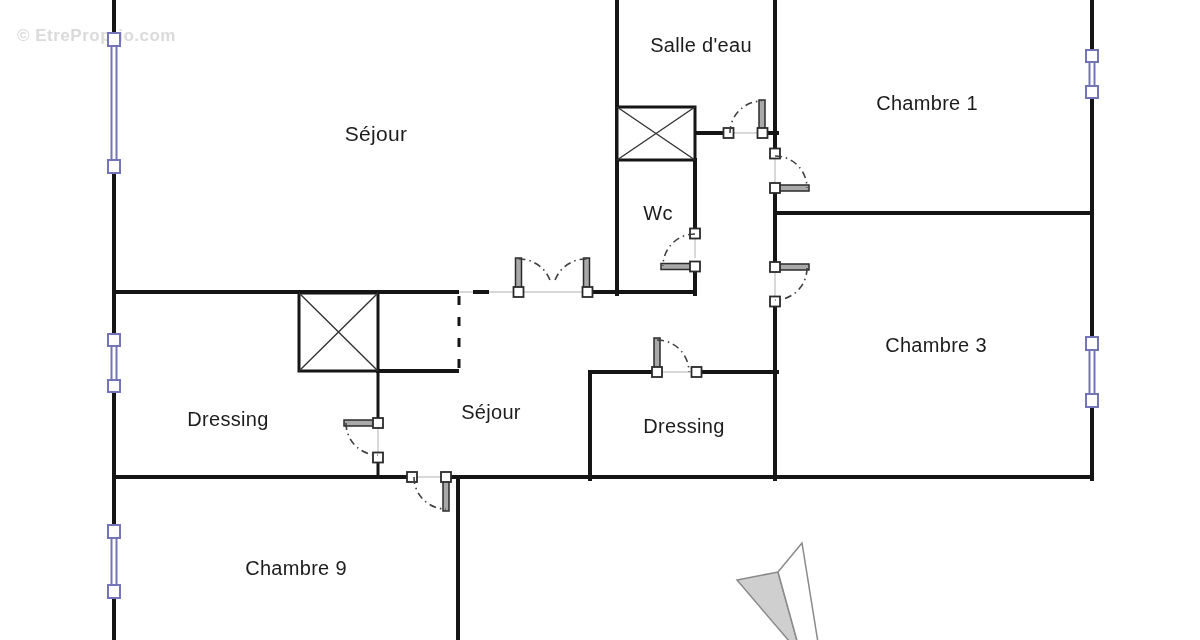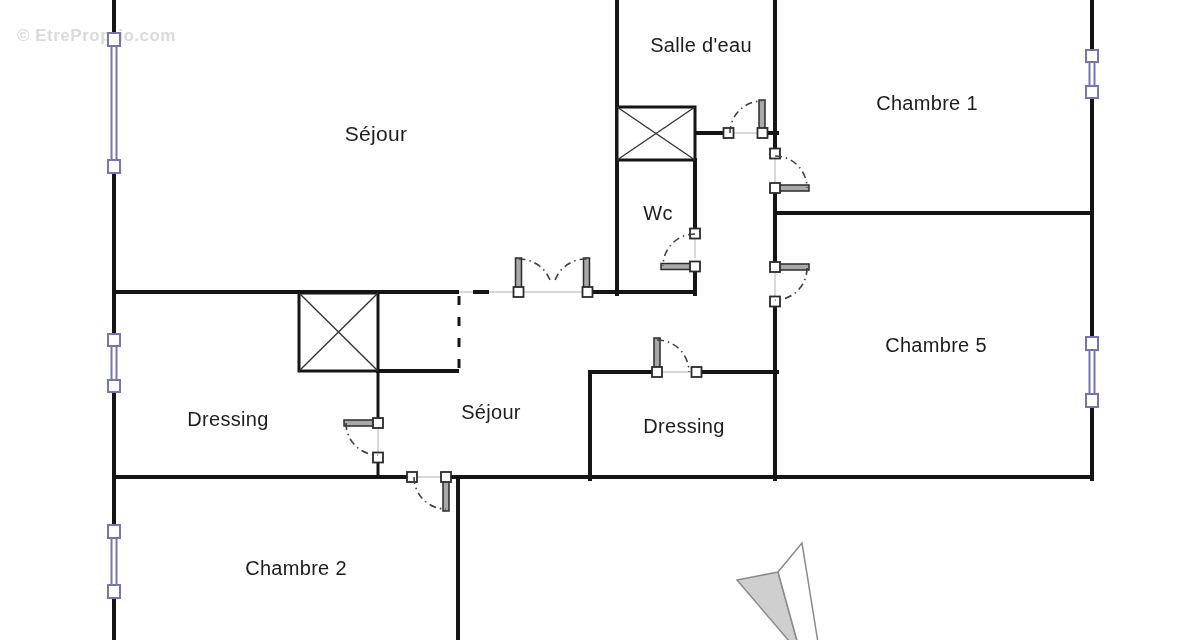--- a/index.html
+++ b/index.html
@@ -165,18 +165,18 @@
     <g>
       <polygon class="north-gray" points="737,580 778,572 801,655"></polygon>
       <polygon class="north-white" points="778,572 802,543 820,655 801,655"></polygon>
     </g>
   </svg>
 
   <div class="room-label big" style="left:344px;top:134px">Séjour</div>
   <div class="room-label" style="left:701px;top:45px">Salle d'eau</div>
   <div class="room-label" style="left:927px;top:103px">Chambre 1</div>
   <div class="room-label" style="left:658px;top:213px">Wc</div>
-  <div class="room-label" style="left:936px;top:345px">Chambre 5</div>
+  <div class="room-label" style="left:936px;top:345px">Chambre 3</div>
   <div class="room-label" style="left:228px;top:419px">Dressing</div>
   <div class="room-label" style="left:491px;top:412px">Séjour</div>
   <div class="room-label" style="left:684px;top:426px">Dressing</div>
-  <div class="room-label" style="left:296px;top:568px">Chambre 2</div>
+  <div class="room-label" style="left:296px;top:568px">Chambre 9</div>
 </div>
 
 </body></html>

